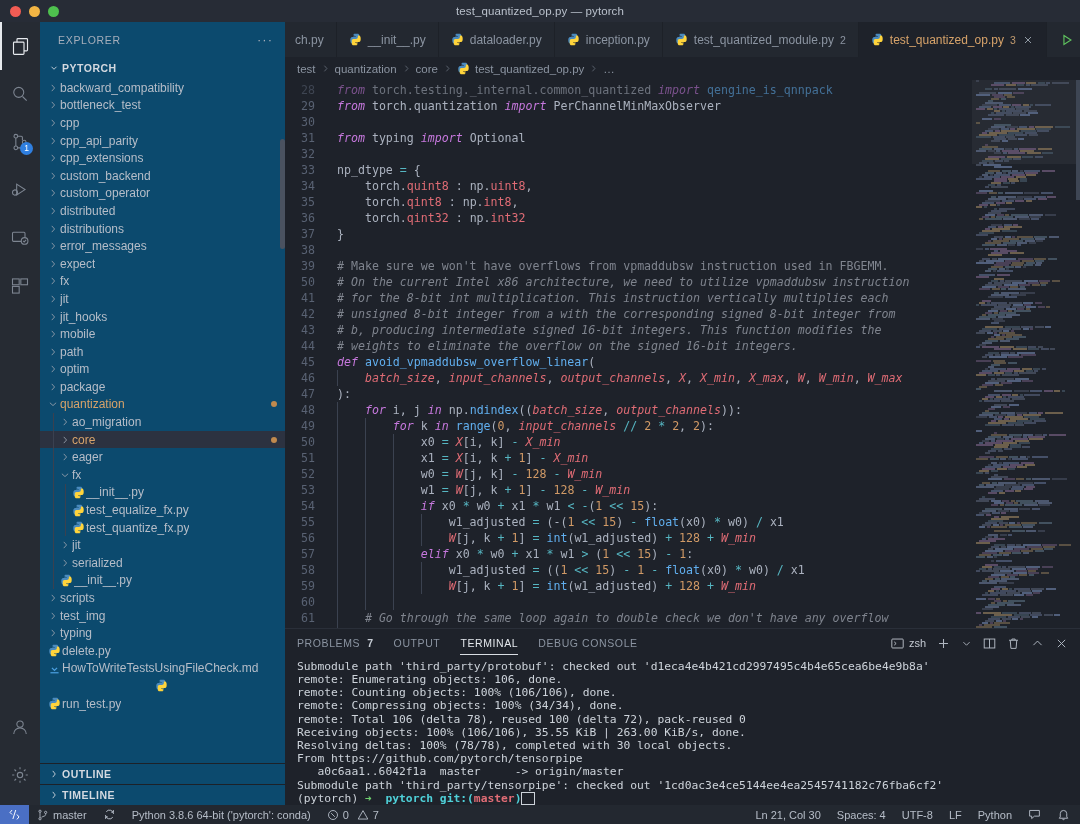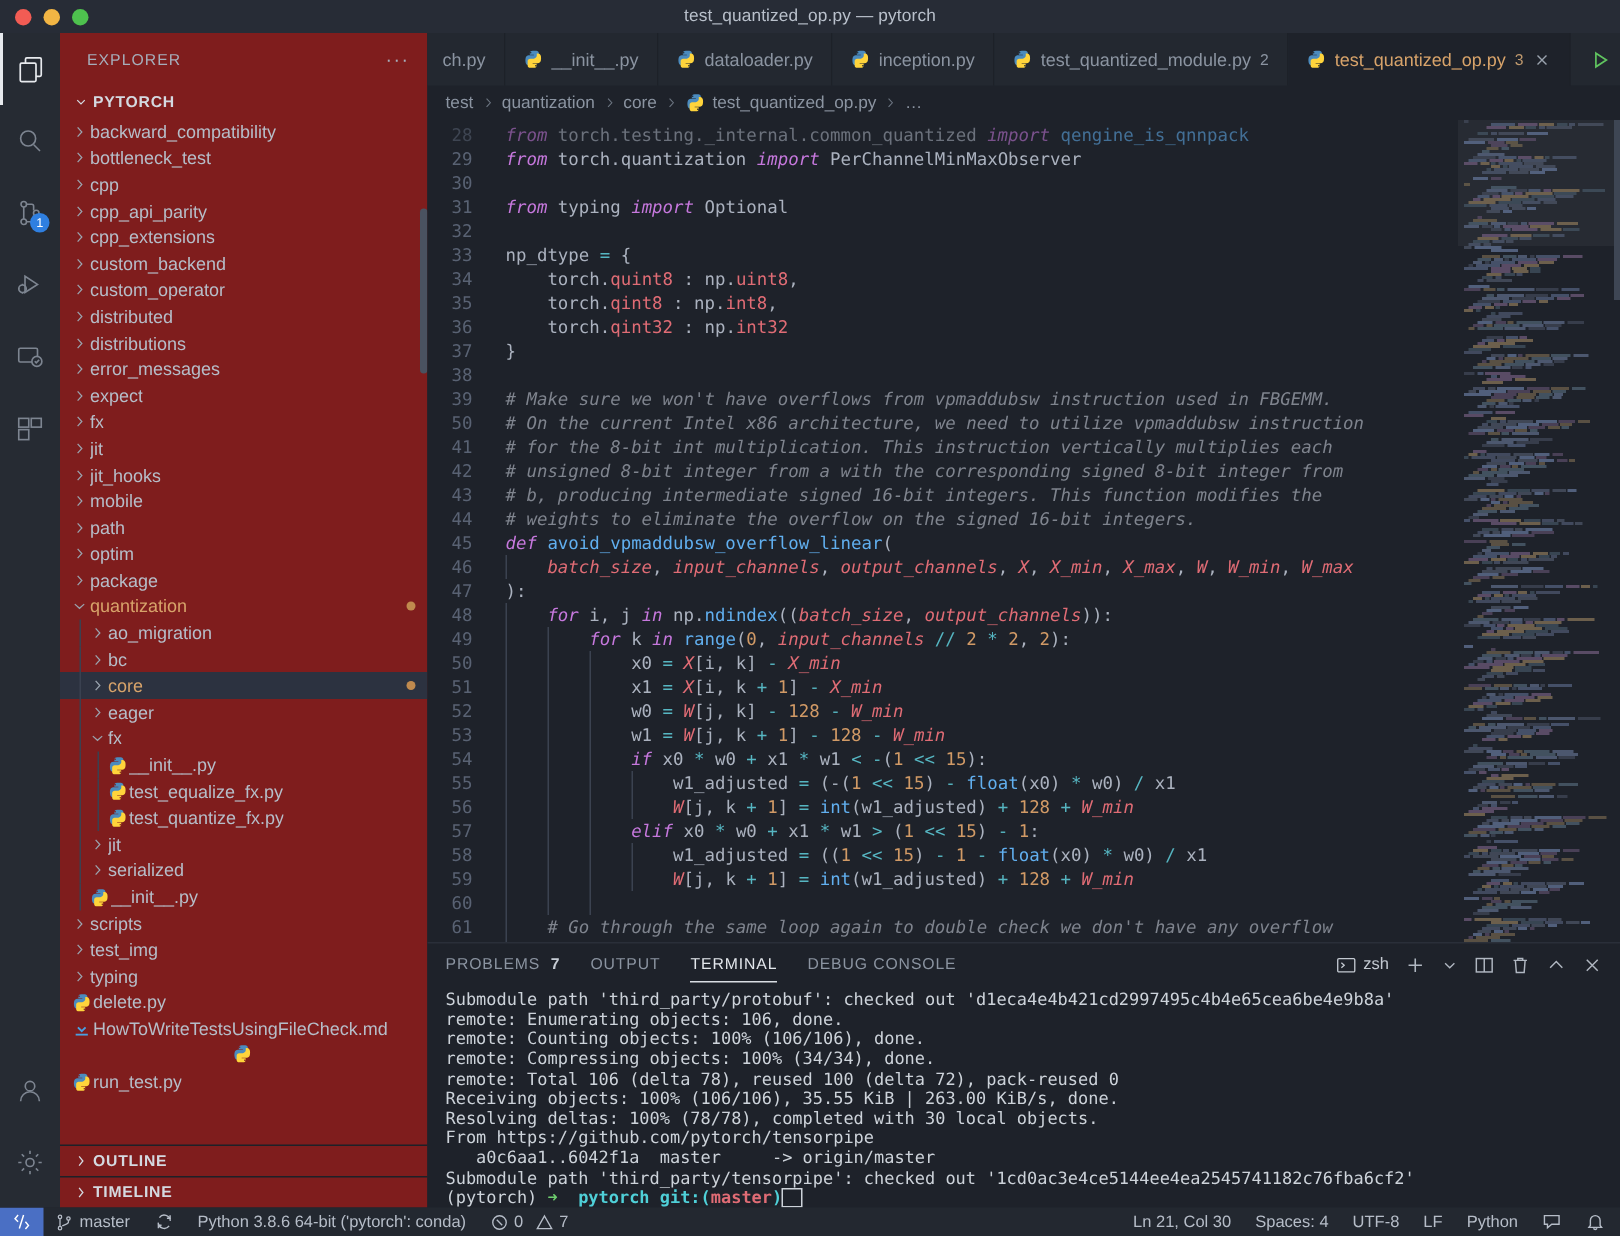--- a/index.html
+++ b/index.html
@@ -43,21 +43,21 @@
     content:""; position:absolute; left:0; top:0; bottom:0; width:2px; background:#e7eaee;
   }
   .act-bottom { margin-top:auto; display:flex; flex-direction:column; align-items:center; padding-bottom:6px; }
   .badge {
     position:absolute; right:7px; bottom:11px; background:#2f7fe0; color:#fff;
     font-size:8.5px; line-height:13px; min-width:13px; height:13px; border-radius:7px;
     text-align:center; font-family:"Liberation Sans", sans-serif; padding:0 3px;
   }
 
   
-  .sidebar { width:245px; flex:0 0 245px; background:#7f1d1d; display:flex; flex-direction:column; min-height:0; }
+  .sidebar { width:245px; flex:0 0 245px; background:#0c4a6e; display:flex; flex-direction:column; min-height:0; }
   .sb-header {
     height:35px; display:flex; align-items:center; padding:0 6px 0 18px;
     font-size:10.5px; letter-spacing:.7px; color:#a6aebb; text-transform:uppercase;
   }
   .sb-header .dots { margin-left:auto; color:#a6aebb; font-size:13px; letter-spacing:1px; padding-right:6px;}
   .sb-section-title {
     height:22px; display:flex; align-items:center; font-size:10.5px; font-weight:bold;
     letter-spacing:.5px; color:#d4d9e0; padding-left:6px; text-transform:uppercase;
   }
   .tree { flex:1 1 auto; overflow:hidden; position:relative; }
@@ -413,29 +413,20 @@
           </div>
           <div class="row" style="padding-left: 18px;">
             <span class="indent-guide" style="left: 13px;"></span>
             <span class="chev">
               <svg width="10" height="10" viewBox="0 0 16 16" fill="none" stroke="currentColor" stroke-width="1.35">
                 <path d="M6 3l4.5 5L6 13"></path>
               </svg>
             </span>
             <span class="lbl">ao_migration</span>
           </div>
-          <div class="row" style="padding-left: 18px;">
-            <span class="indent-guide" style="left: 13px;"></span>
-            <span class="chev">
-              <svg width="10" height="10" viewBox="0 0 16 16" fill="none" stroke="currentColor" stroke-width="1.35">
-                <path d="M6 3l4.5 5L6 13"></path>
-              </svg>
-            </span>
-            <span class="lbl">bc</span>
-          </div>
           <div class="row selected folder-hl" style="padding-left: 18px;">
             <span class="indent-guide" style="left: 13px;"></span>
             <span class="chev">
               <svg width="10" height="10" viewBox="0 0 16 16" fill="none" stroke="currentColor" stroke-width="1.35">
                 <path d="M6 3l4.5 5L6 13"></path>
               </svg>
             </span>
             <span class="lbl" style="color: rgb(215, 163, 106);">core</span>
             <span class="mdot"></span>
           </div>
@@ -713,21 +704,21 @@
             <div class="cline"><span class="lnum">29</span><span class="ctext"><span style="color: rgb(198, 120, 221); font-style: italic;">from </span><span style="color: rgb(171, 178, 191);">torch.quantization </span><span style="color: rgb(198, 120, 221); font-style: italic;">import </span><span style="color: rgb(171, 178, 191);">PerChannelMinMaxObserver</span></span></div>
             <div class="cline"><span class="lnum">30</span><span class="ctext"></span></div>
             <div class="cline"><span class="lnum">31</span><span class="ctext"><span style="color: rgb(198, 120, 221); font-style: italic;">from </span><span style="color: rgb(171, 178, 191);">typing </span><span style="color: rgb(198, 120, 221); font-style: italic;">import </span><span style="color: rgb(171, 178, 191);">Optional</span></span></div>
             <div class="cline"><span class="lnum">32</span><span class="ctext"></span></div>
             <div class="cline"><span class="lnum">33</span><span class="ctext"><span style="color: rgb(171, 178, 191);">np_dtype </span><span style="color: rgb(86, 182, 194);">=</span><span style="color: rgb(171, 178, 191);"> {</span></span></div>
             <div class="cline"><span class="lnum">34</span><span class="ctext"><span style="color: rgb(171, 178, 191);">    torch.</span><span style="color: rgb(224, 108, 117); font-style: normal;">quint8</span><span style="color: rgb(171, 178, 191);"> : np.</span><span style="color: rgb(224, 108, 117); font-style: normal;">uint8</span><span style="color: rgb(171, 178, 191);">,</span></span></div>
             <div class="cline"><span class="lnum">35</span><span class="ctext"><span style="color: rgb(171, 178, 191);">    torch.</span><span style="color: rgb(224, 108, 117); font-style: normal;">qint8</span><span style="color: rgb(171, 178, 191);"> : np.</span><span style="color: rgb(224, 108, 117); font-style: normal;">int8</span><span style="color: rgb(171, 178, 191);">,</span></span></div>
             <div class="cline"><span class="lnum">36</span><span class="ctext"><span style="color: rgb(171, 178, 191);">    torch.</span><span style="color: rgb(224, 108, 117); font-style: normal;">qint32</span><span style="color: rgb(171, 178, 191);"> : np.</span><span style="color: rgb(224, 108, 117); font-style: normal;">int32</span></span></div>
             <div class="cline"><span class="lnum">37</span><span class="ctext"><span style="color: rgb(171, 178, 191);">}</span></span></div>
             <div class="cline"><span class="lnum">38</span><span class="ctext"></span></div>
-            <div class="cline"><span class="lnum">39</span><span class="ctext"><span style="color: rgb(127, 132, 142); font-style: italic;"># Make sure we won't have overflows from vpmaddubsw instruction used in FBGEMM.</span></span></div>
+            <div class="cline"><span class="lnum">39</span><span class="ctext"><span style="color: rgb(127, 132, 142); "># Make sure we won't have overflows from vpmaddubsw instruction used in FBGEMM.</span></span></div>
             <div class="cline"><span class="lnum">50</span><span class="ctext"><span style="color: rgb(127, 132, 142); font-style: italic;"># On the current Intel x86 architecture, we need to utilize vpmaddubsw instruction</span></span></div>
             <div class="cline"><span class="lnum">41</span><span class="ctext"><span style="color: rgb(127, 132, 142); font-style: italic;"># for the 8-bit int multiplication. This instruction vertically multiplies each</span></span></div>
             <div class="cline"><span class="lnum">42</span><span class="ctext"><span style="color: rgb(127, 132, 142); font-style: italic;"># unsigned 8-bit integer from a with the corresponding signed 8-bit integer from</span></span></div>
             <div class="cline"><span class="lnum">43</span><span class="ctext"><span style="color: rgb(127, 132, 142); font-style: italic;"># b, producing intermediate signed 16-bit integers. This function modifies the</span></span></div>
             <div class="cline"><span class="lnum">44</span><span class="ctext"><span style="color: rgb(127, 132, 142); font-style: italic;"># weights to eliminate the overflow on the signed 16-bit integers.</span></span></div>
             <div class="cline"><span class="lnum">45</span><span class="ctext"><span style="color: rgb(198, 120, 221); font-style: italic;">def </span><span style="color: rgb(97, 175, 239);">avoid_vpmaddubsw_overflow_linear</span><span style="color: rgb(171, 178, 191);">(</span></span></div>
             <div class="cline"><span class="lnum">46</span><span class="ctext"><span class="ig" style="left: 6px;"></span><span style="color: rgb(224, 108, 117); font-style: italic;">    batch_size</span><span style="color: rgb(171, 178, 191);">, </span><span style="color: rgb(224, 108, 117); font-style: italic;">input_channels</span><span style="color: rgb(171, 178, 191);">, </span><span style="color: rgb(224, 108, 117); font-style: italic;">output_channels</span><span style="color: rgb(171, 178, 191);">, </span><span style="color: rgb(224, 108, 117); font-style: italic;">X</span><span style="color: rgb(171, 178, 191);">, </span><span style="color: rgb(224, 108, 117); font-style: italic;">X_min</span><span style="color: rgb(171, 178, 191);">, </span><span style="color: rgb(224, 108, 117); font-style: italic;">X_max</span><span style="color: rgb(171, 178, 191);">, </span><span style="color: rgb(224, 108, 117); font-style: italic;">W</span><span style="color: rgb(171, 178, 191);">, </span><span style="color: rgb(224, 108, 117); font-style: italic;">W_min</span><span style="color: rgb(171, 178, 191);">, </span><span style="color: rgb(224, 108, 117); font-style: italic;">W_max</span></span></div>
             <div class="cline"><span class="lnum">47</span><span class="ctext"><span style="color: rgb(171, 178, 191);">):</span></span></div>
             <div class="cline"><span class="lnum">48</span><span class="ctext"><span class="ig" style="left: 6px;"></span><span style="color: rgb(198, 120, 221); font-style: italic;">    for </span><span style="color: rgb(171, 178, 191);">i, j </span><span style="color: rgb(198, 120, 221); font-style: italic;">in </span><span style="color: rgb(171, 178, 191);">np.</span><span style="color: rgb(97, 175, 239);">ndindex</span><span style="color: rgb(171, 178, 191);">((</span><span style="color: rgb(224, 108, 117); font-style: italic;">batch_size</span><span style="color: rgb(171, 178, 191);">, </span><span style="color: rgb(224, 108, 117); font-style: italic;">output_channels</span><span style="color: rgb(171, 178, 191);">)):</span></span></div>
             <div class="cline"><span class="lnum">49</span><span class="ctext"><span class="ig" style="left: 6px;"></span><span class="ig" style="left: 34px;"></span><span style="color: rgb(198, 120, 221); font-style: italic;">        for </span><span style="color: rgb(171, 178, 191);">k </span><span style="color: rgb(198, 120, 221); font-style: italic;">in </span><span style="color: rgb(97, 175, 239);">range</span><span style="color: rgb(171, 178, 191);">(</span><span style="color: rgb(209, 154, 102);">0</span><span style="color: rgb(171, 178, 191);">, </span><span style="color: rgb(224, 108, 117); font-style: italic;">input_channels </span><span style="color: rgb(86, 182, 194);">// </span><span style="color: rgb(209, 154, 102);">2 </span><span style="color: rgb(86, 182, 194);">* </span><span style="color: rgb(209, 154, 102);">2</span><span style="color: rgb(171, 178, 191);">, </span><span style="color: rgb(209, 154, 102);">2</span><span style="color: rgb(171, 178, 191);">):</span></span></div>

